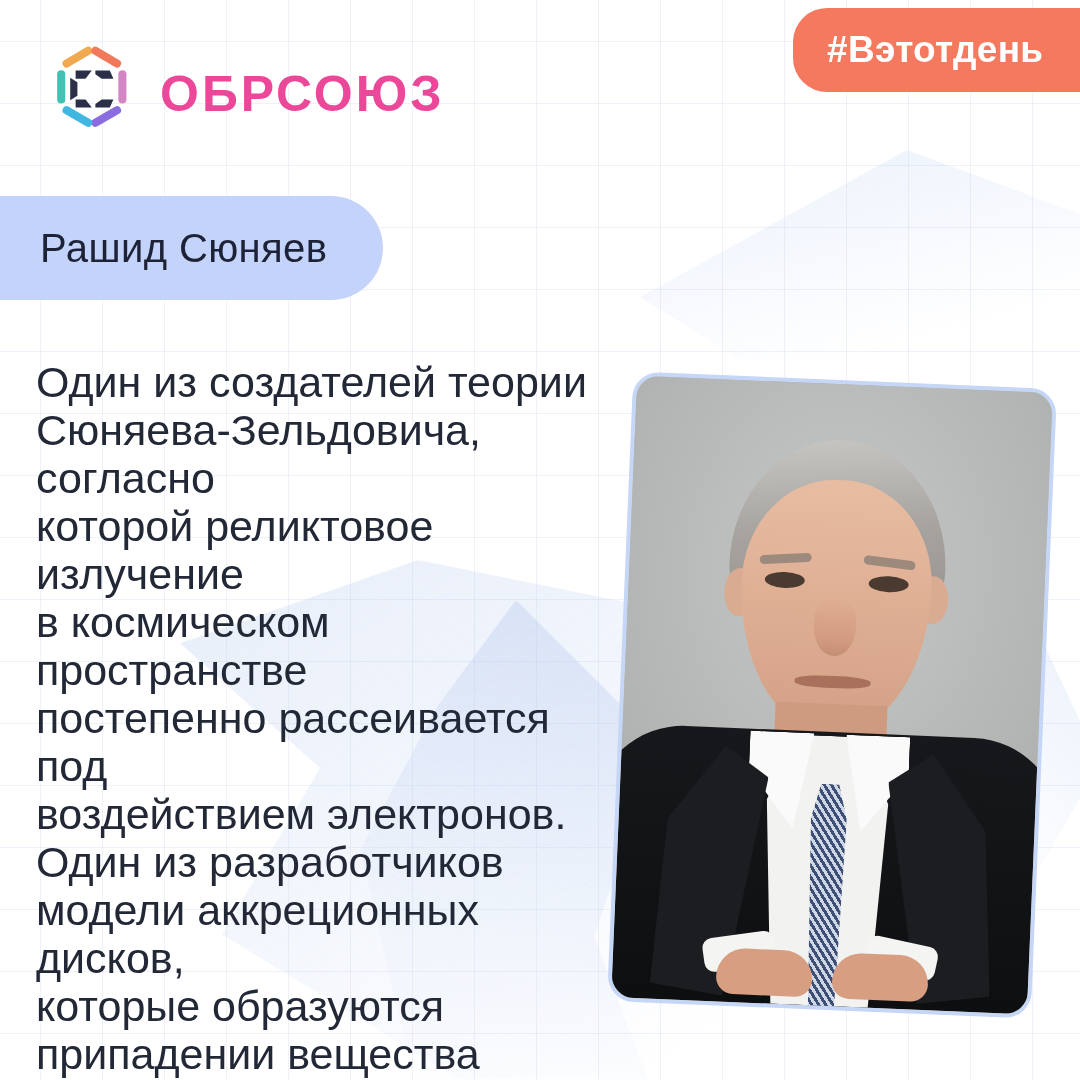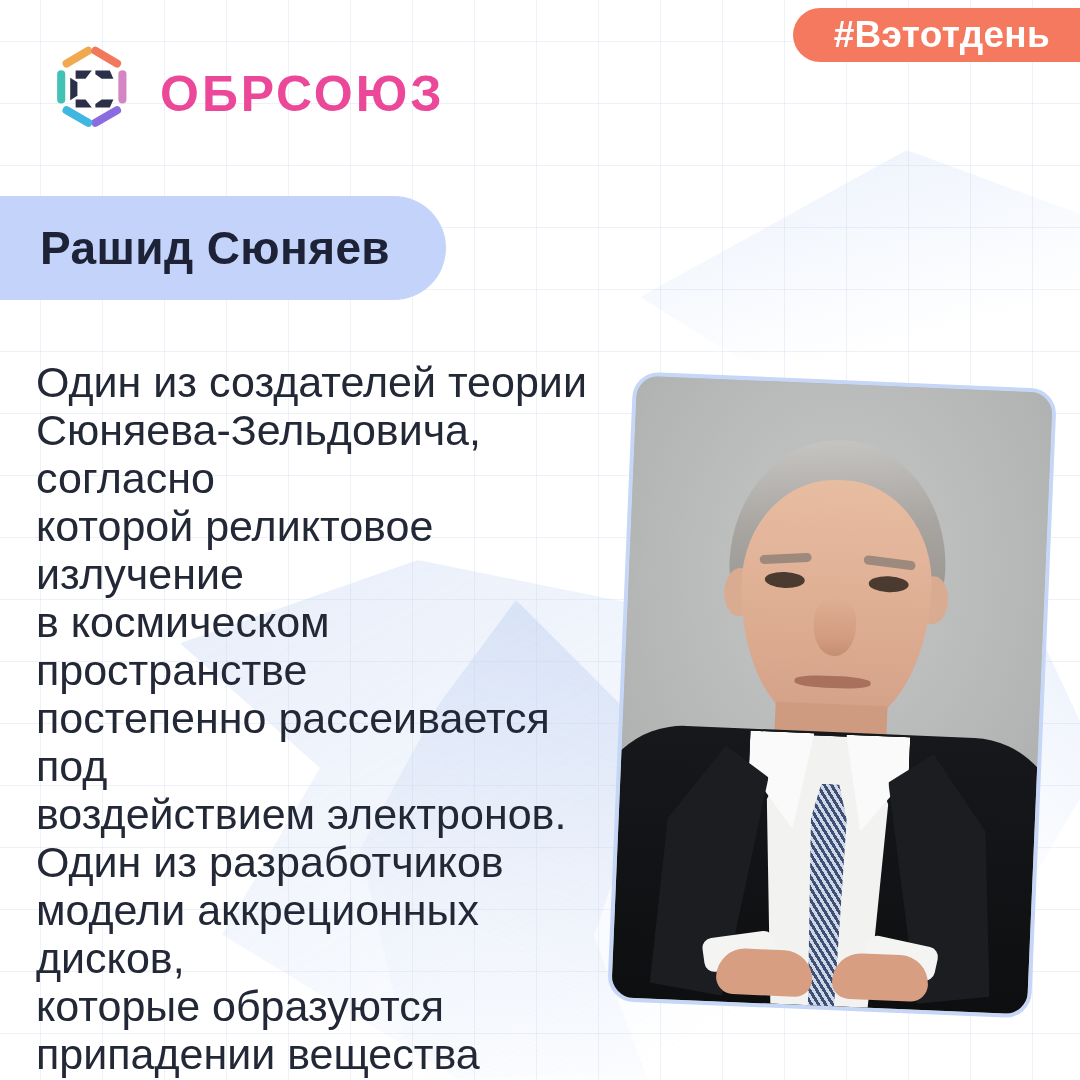--- a/index.html
+++ b/index.html
@@ -93,27 +93,27 @@
     line-height: 1;
     white-space: nowrap;
     text-align: center;
   }
 
   
   .hashtag-badge {
     position: absolute;
     right: 0;
     top: 8px;
-    height: 54px;
+    height: 84px;
     min-width: 287px;
     background: #f5795e;
     border-radius: 34px 0 0 34px;
     display: flex;
     align-items: center;
-    justify-content: flex-end;
+    justify-content: flex-start;
     padding: 0 30px 0 34px;
     box-sizing: border-box;
   }
   .hashtag-text {
     color: #ffffff;
     font-size: 37px;
     font-weight: 700;
     letter-spacing: 0.3px;
     white-space: nowrap;
   }
@@ -126,22 +126,22 @@
     height: 104px;
     background: #c3d3f9;
     border-radius: 0 52px 52px 0;
     display: flex;
     align-items: center;
     padding: 0 56px 0 80px;
     box-sizing: border-box;
   }
   .name-text {
     color: #1d2236;
-    font-size: 46px;
-    font-weight: 700;
+    font-size: 40px;
+    font-weight: 400;
     letter-spacing: 0.4px;
     white-space: nowrap;
   }
 
   
   .body-copy {
     position: absolute;
     left: 36px;
     top: 358px;
     width: 560px;

